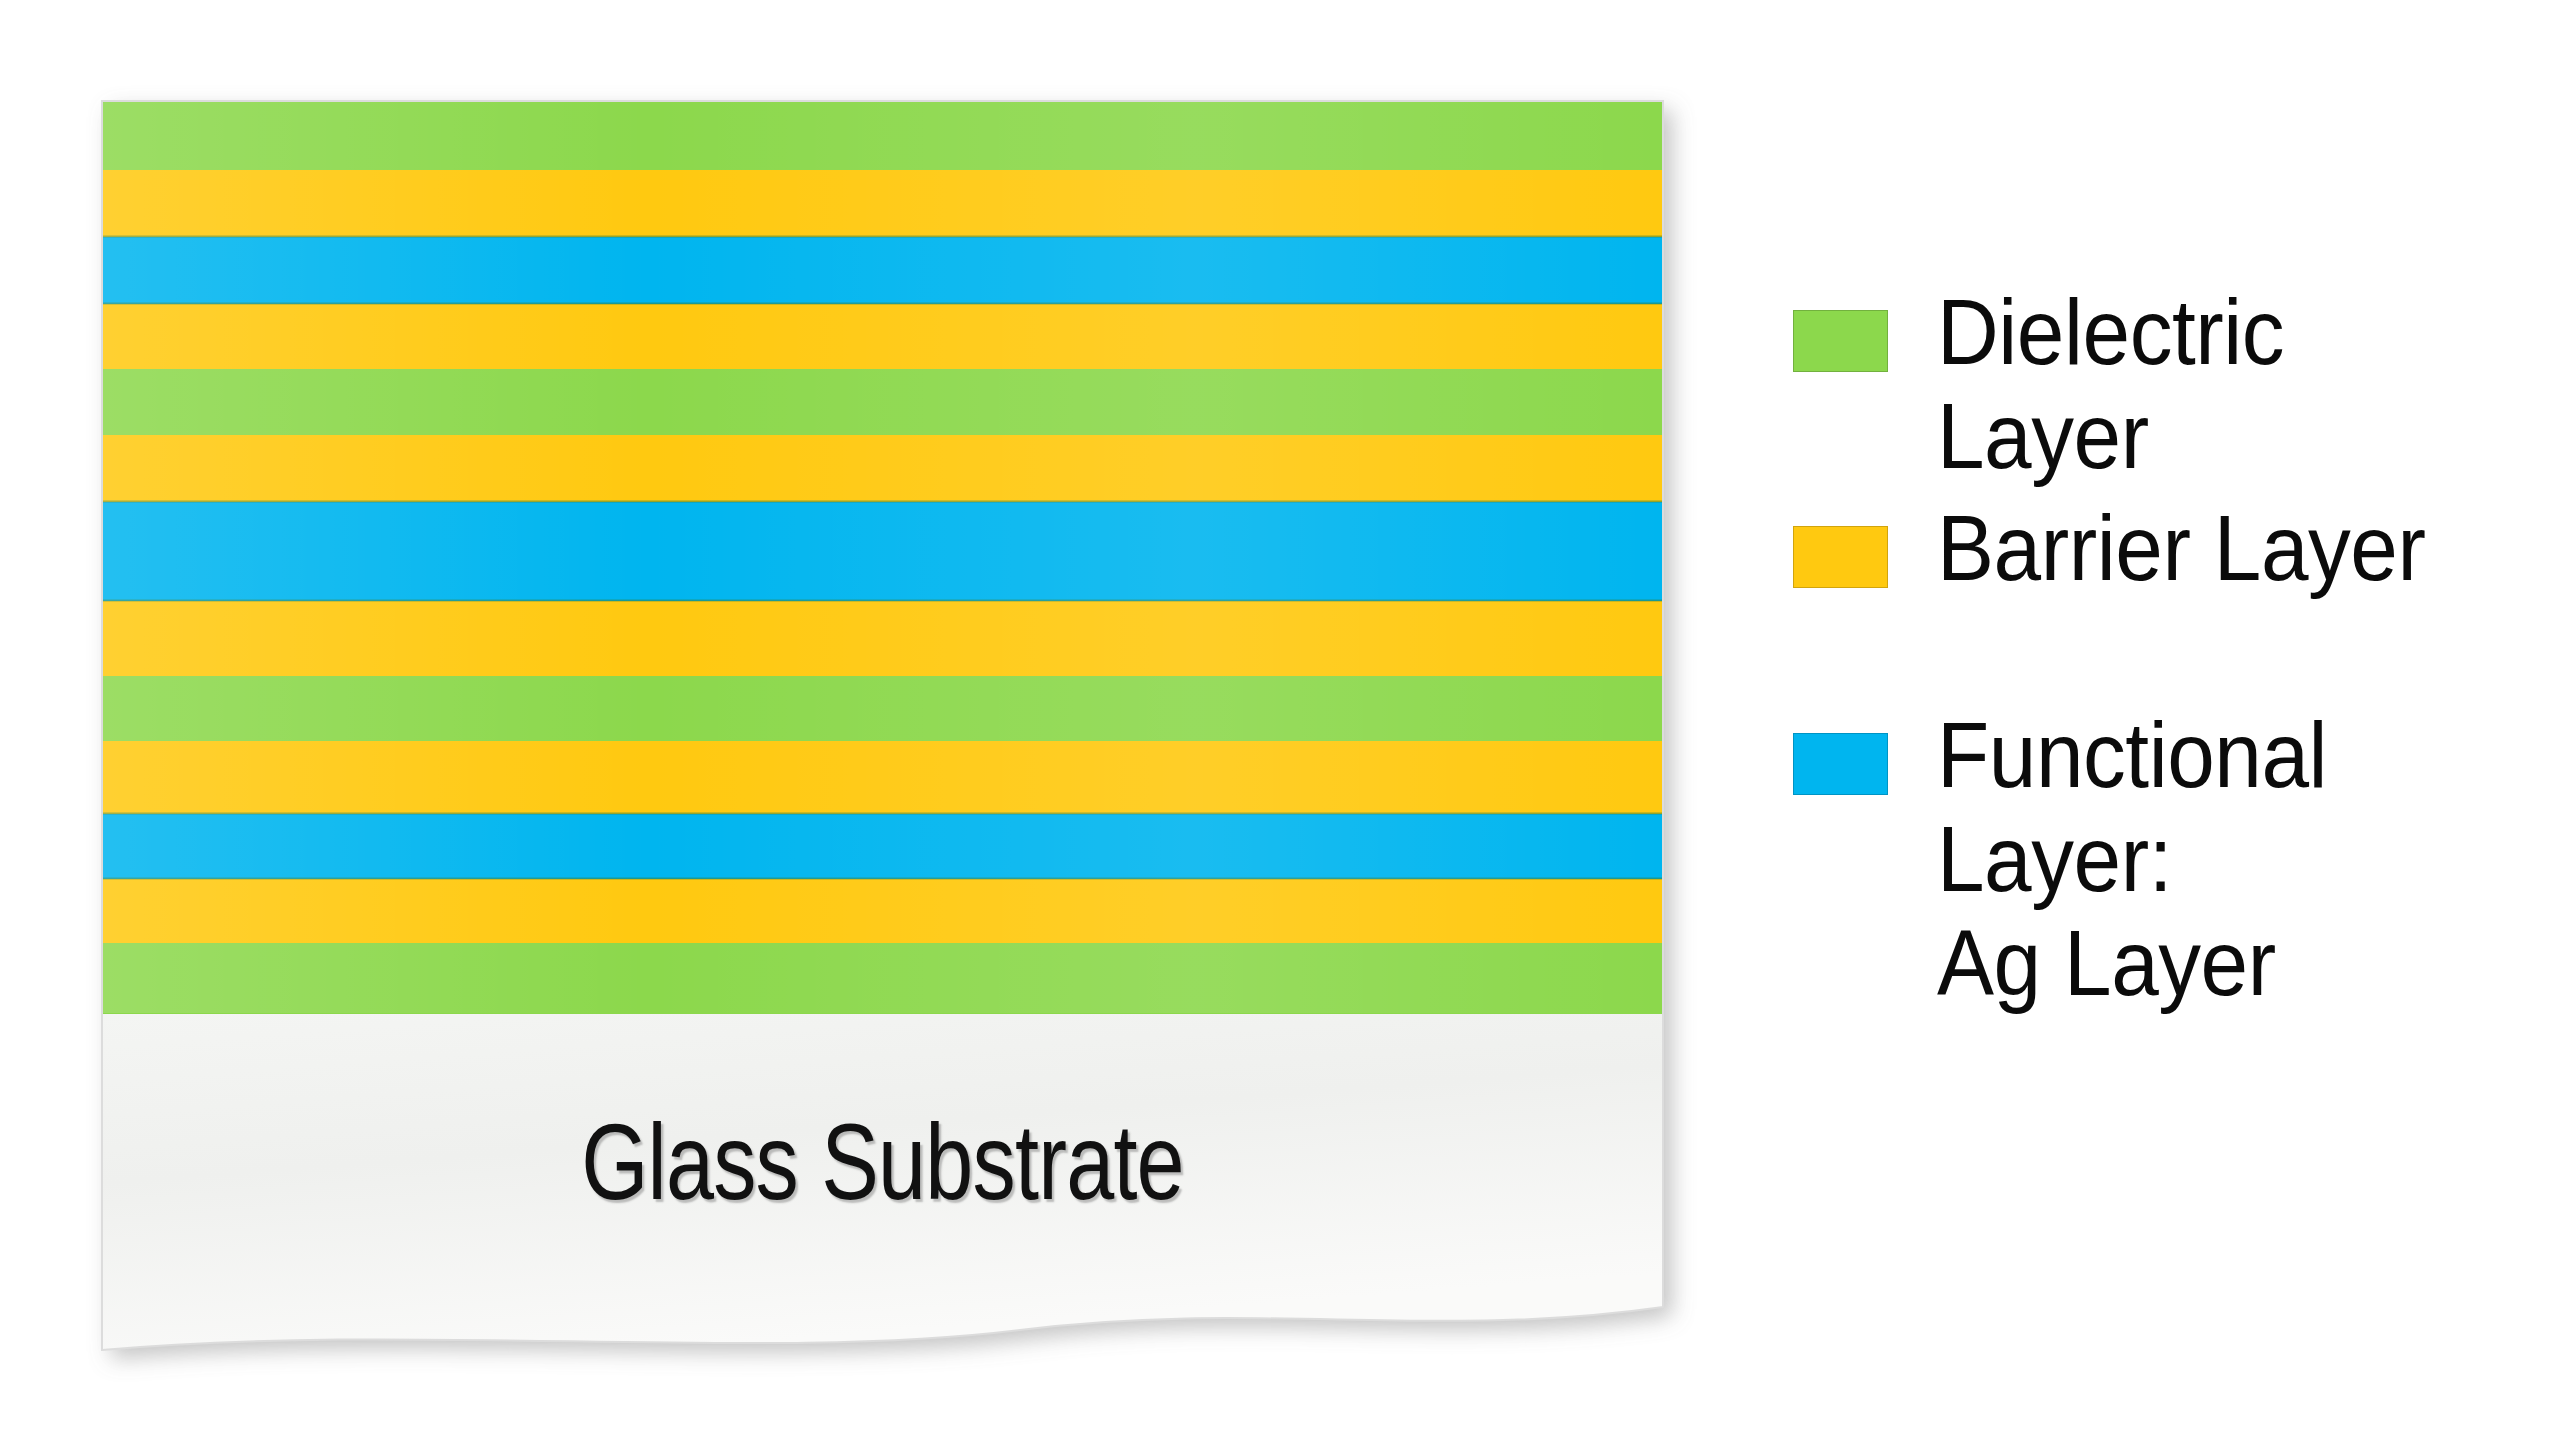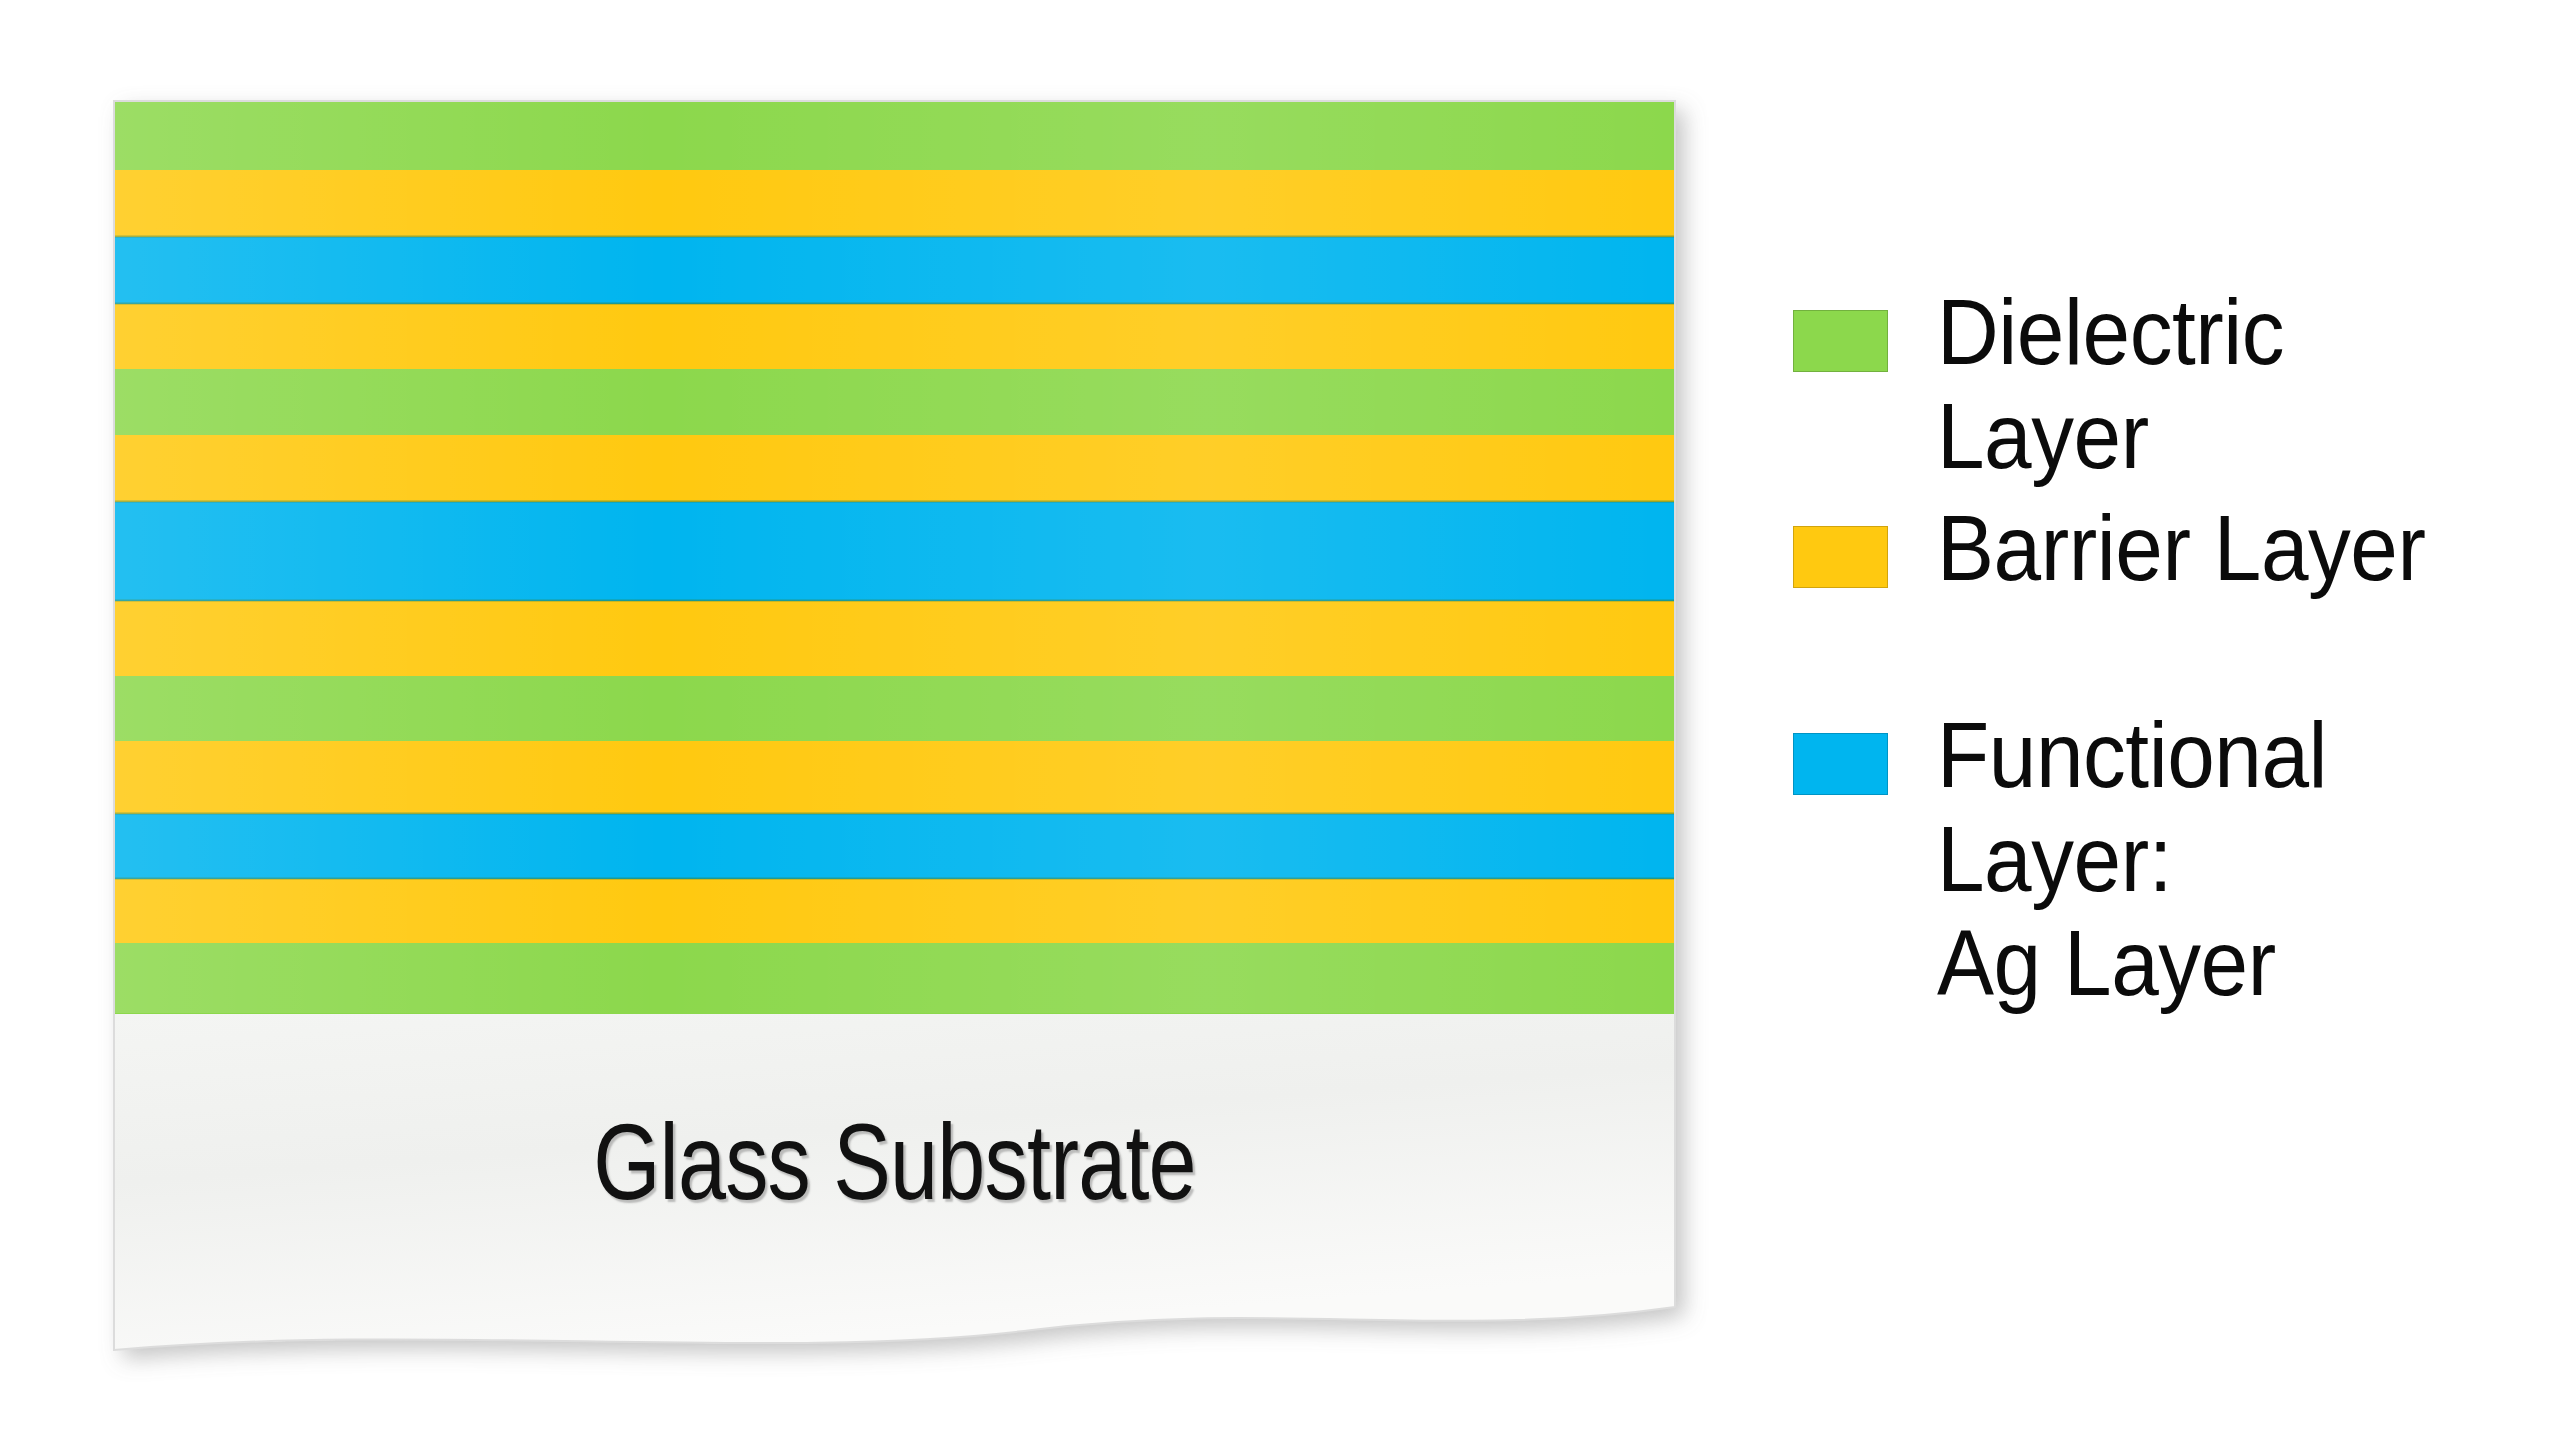--- a/index.html
+++ b/index.html
@@ -12,21 +12,21 @@
     height: 1439px;
     position: relative;
     overflow: hidden;
     font-family: "Liberation Sans", sans-serif;
     -webkit-font-smoothing: antialiased;
   }
 
   
   #diagram {
     position: absolute;
-    left: 12px;
+    left: 0;
     top: 0;
     width: 1760px;
     height: 1439px;
   }
 
   #stack-svg {
     position: absolute;
     left: 0;
     top: 0;
     width: 1760px;

